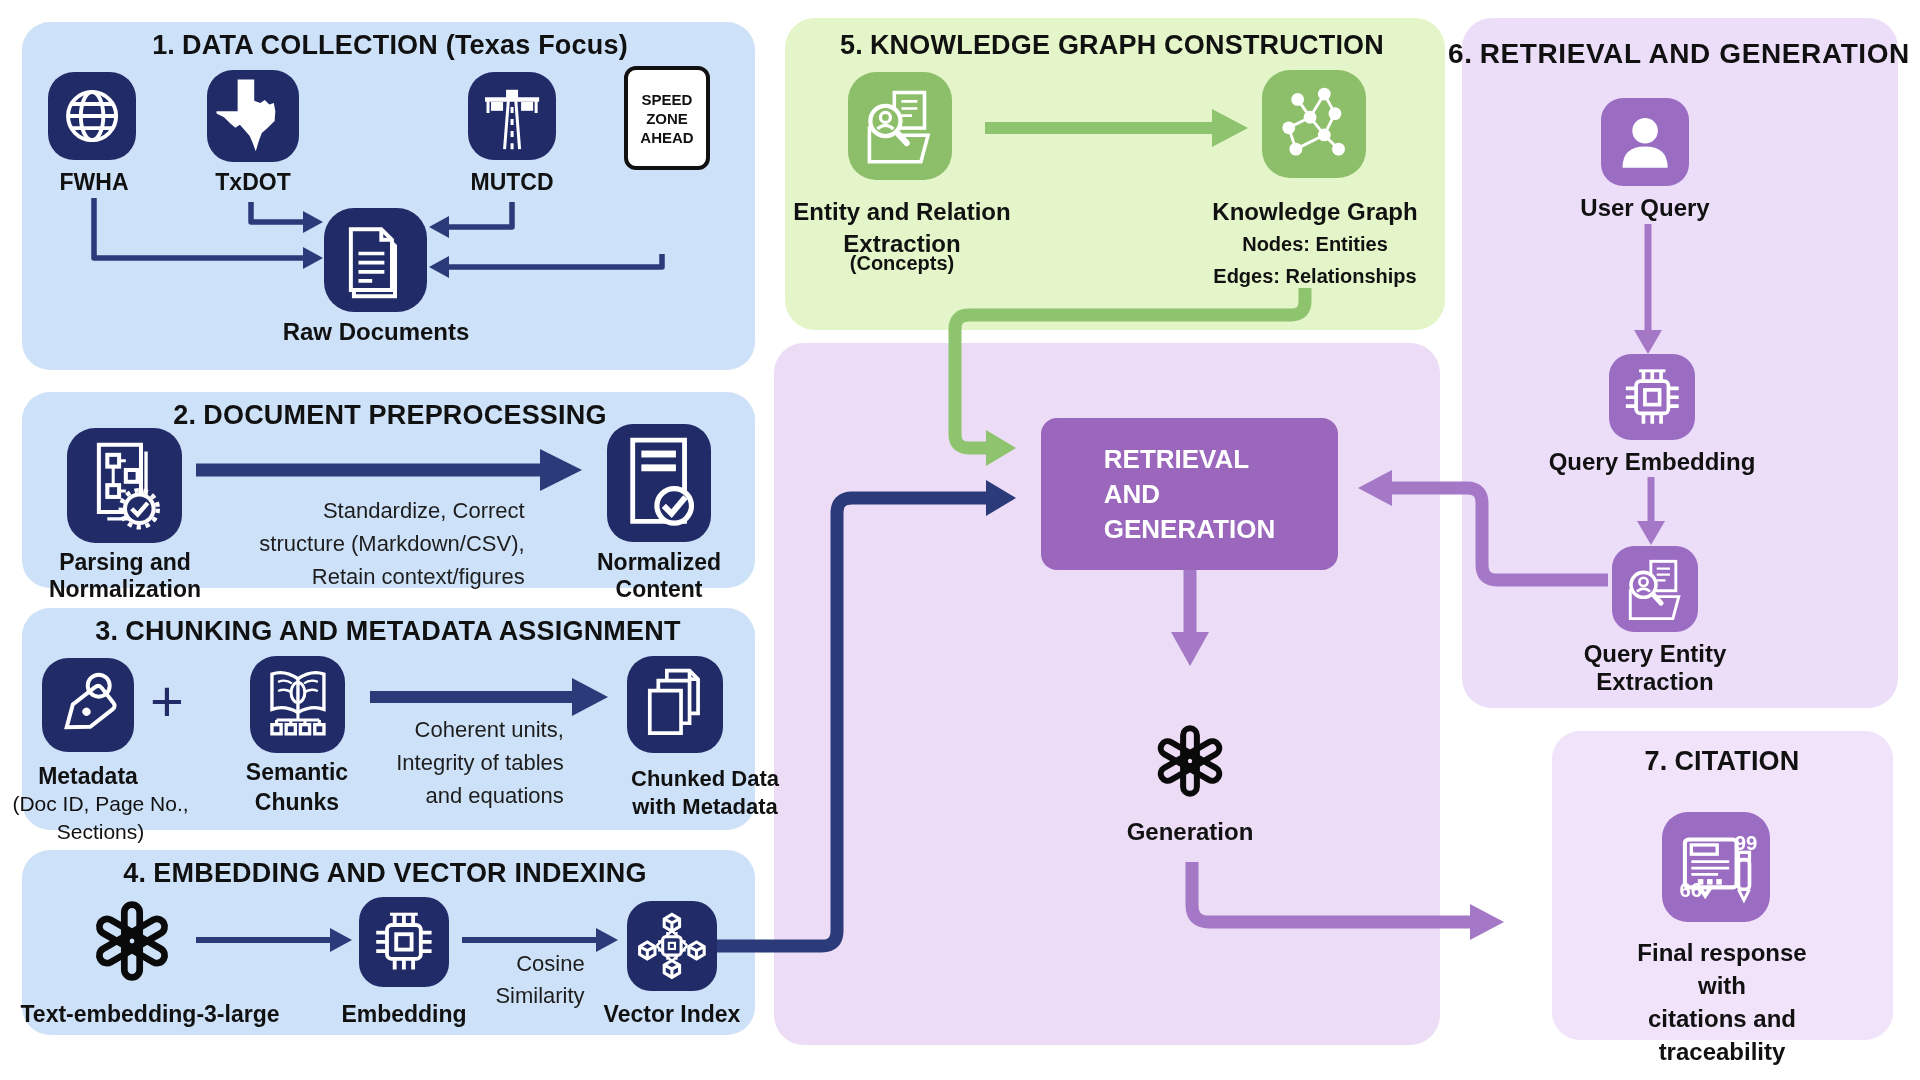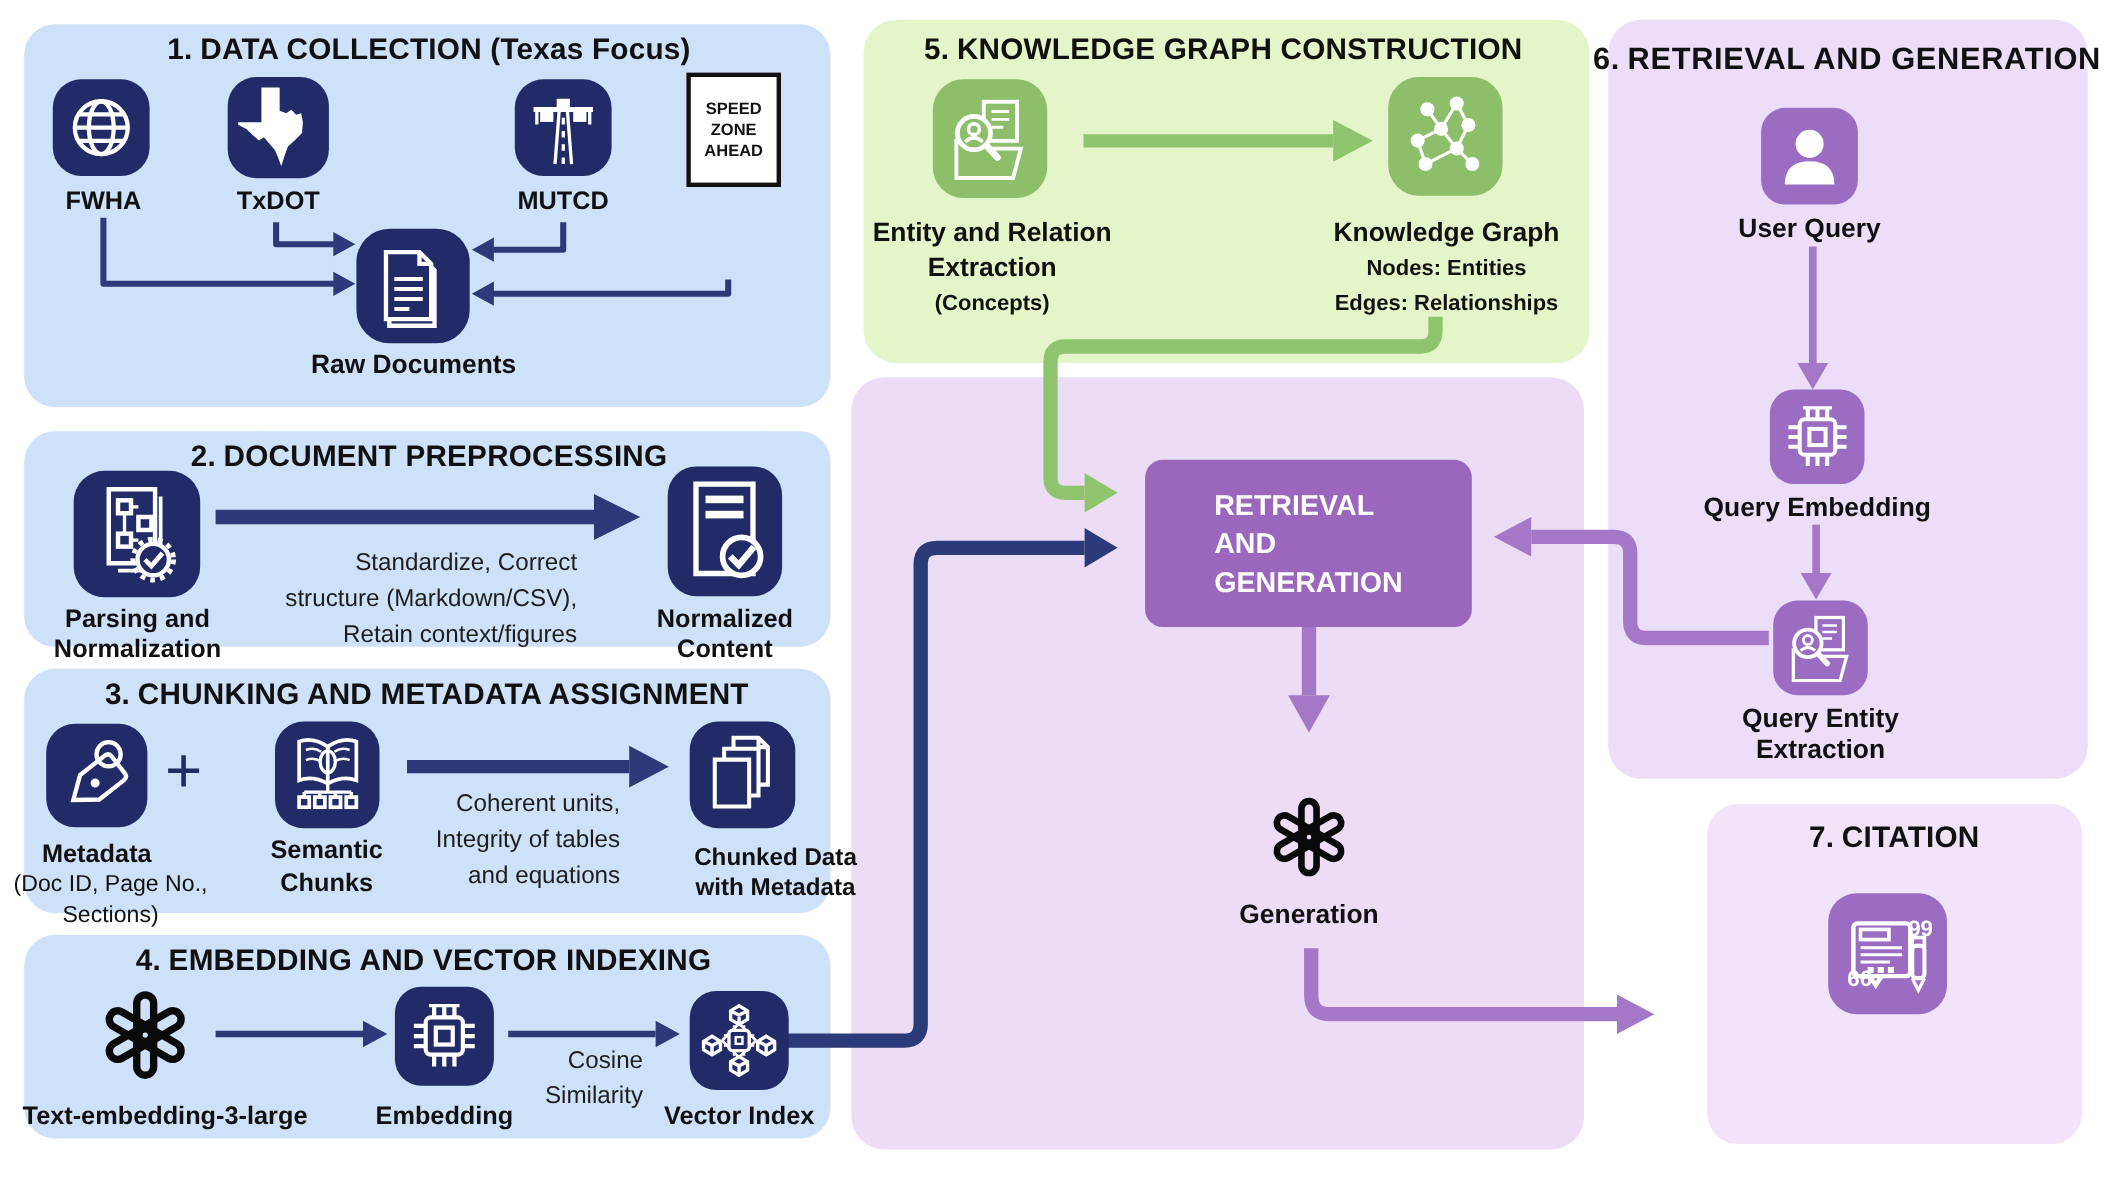--- a/index.html
+++ b/index.html
@@ -19,21 +19,21 @@
   .icon svg{width:82%;height:82%;}
   .navy{background:var(--navy_icon);color:var(--navy_icon);}
   .green{background:var(--green_icon);color:var(--green_icon);}
   .purp{background:var(--purple_icon);color:var(--purple_icon);}
   .blue-panel{background:var(--blue_panel);}
   #wires{position:absolute;left:0;top:0;z-index:3;pointer-events:none;}
   .content{z-index:4;}
   .rbox{position:absolute;left:1041px;top:418px;width:297px;height:152px;border-radius:16px;
         background:var(--purple_box);display:flex;align-items:center;justify-content:center;
         color:#fff;font-size:26px;font-weight:bold;line-height:35px;text-align:left;white-space:pre-line;z-index:4;}
-  .sign{position:absolute;background:#fff;border:4px solid #111;border-radius:0;
+  .sign{position:absolute;background:#fff;border:4px solid #111;border-radius:12px;
         display:flex;align-items:center;justify-content:center;text-align:center;
         font-size:15px;font-weight:bold;line-height:19px;white-space:pre-line;letter-spacing:0;color:#111;}
   .plus{font-size:58px;font-weight:400;color:var(--navy_icon);line-height:58px;}
 </style>
 </head>
 <body>
 
 <div id="stage">
 
   <div class="panel blue-panel" style="left:22px;top:22px;width:733px;height:348px;"></div>
@@ -283,21 +283,21 @@
         <circle cx="22" cy="20" r="3.6"></circle>
           <circle cx="10" cy="26" r="3.6"></circle>
           <circle cx="30" cy="30" r="3.6"></circle>
         <circle cx="14" cy="38" r="3.6"></circle>
           <circle cx="38" cy="38" r="3.6"></circle>
       </g>
     </svg>
   </div>
   <div class="abs ctr label-lg content" style="left:902px;top:196px;">Entity and Relation
 Extraction</div>
-  <div class="abs ctr sub-lg content" style="left:902px;top:260px;">(Concepts)</div>
+  <div class="abs ctr sub-lg content" style="left:902px;top:247px;">(Concepts)</div>
   <div class="abs ctr label-lg content" style="left:1315px;top:196px;">Knowledge Graph</div>
   <div class="abs ctr sub-lg content" style="left:1315px;top:228px;">Nodes: Entities
 Edges: Relationships</div>
 
   <div class="rbox">RETRIEVAL
 AND
 GENERATION</div>
   <div class="abs content" style="left:1147px;top:718px;width:86px;height:86px;">
     <svg viewBox="-50 -50 100 100" fill="none" stroke="#0a0a0a" stroke-width="7">
       <g>
@@ -356,14 +356,16 @@
       <rect x="19" y="30.5" width="3" height="3" fill="#fff" stroke="none"></rect>
       <rect x="24" y="30.5" width="3" height="3" fill="#fff" stroke="none"></rect>
       <path d="M15 35 L18 39.5 L21 35"></path>
       <text x="34" y="15" fill="#fff" stroke="none" font-size="11" font-weight="bold" font-family="'Liberation Sans',sans-serif">99</text>
       <text x="4" y="40" fill="#fff" stroke="none" font-size="11" font-weight="bold" font-family="'Liberation Sans',sans-serif">66</text>
       <rect x="36" y="16" width="6" height="4" stroke-width="1.8"></rect>
       <rect x="36" y="20" width="6" height="16" rx="2" stroke-width="2"></rect>
       <path d="M36 36 L39 42 L42 36" stroke-width="1.6"></path>
     </svg>
   </div>
+  <div class="abs ctr label content" style="left:1722px;top:936px;font-size:24px;line-height:33px;">Final response with
+citations and traceability</div>
 
 </div>
 
 </body></html>

